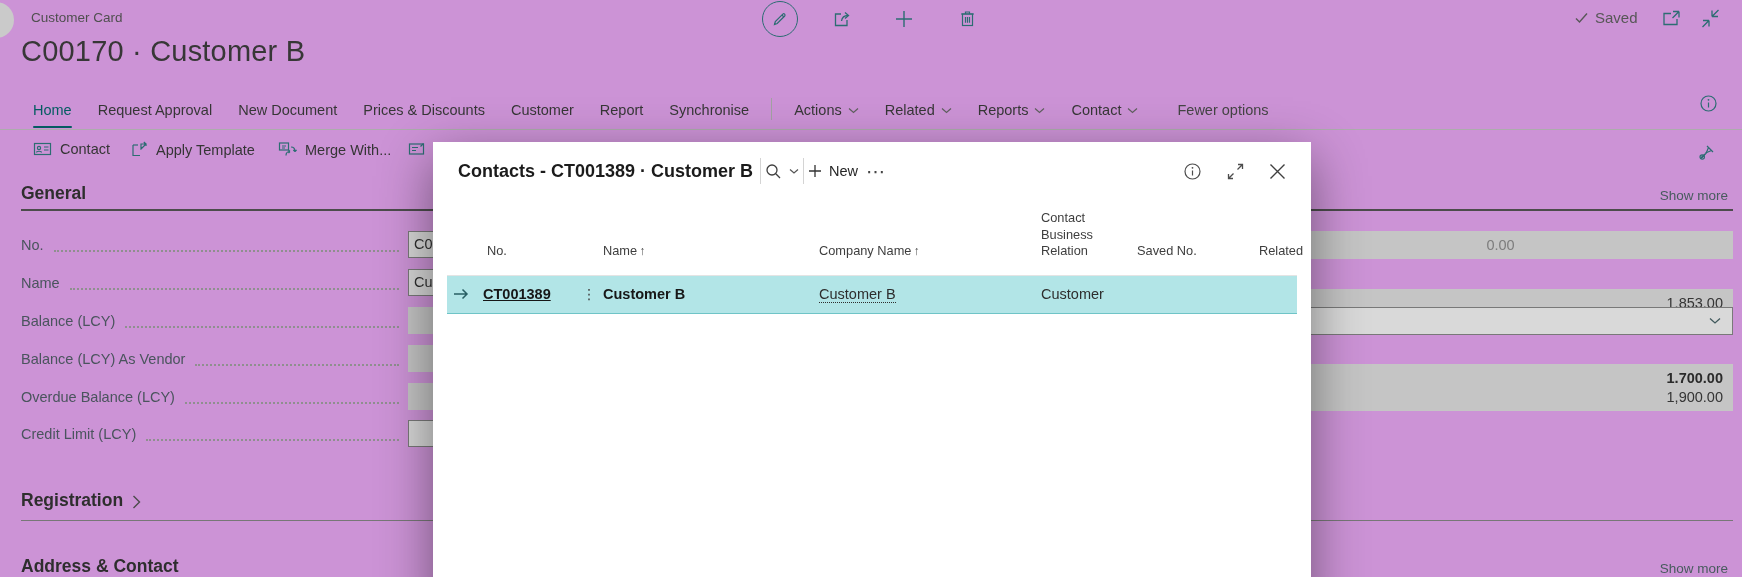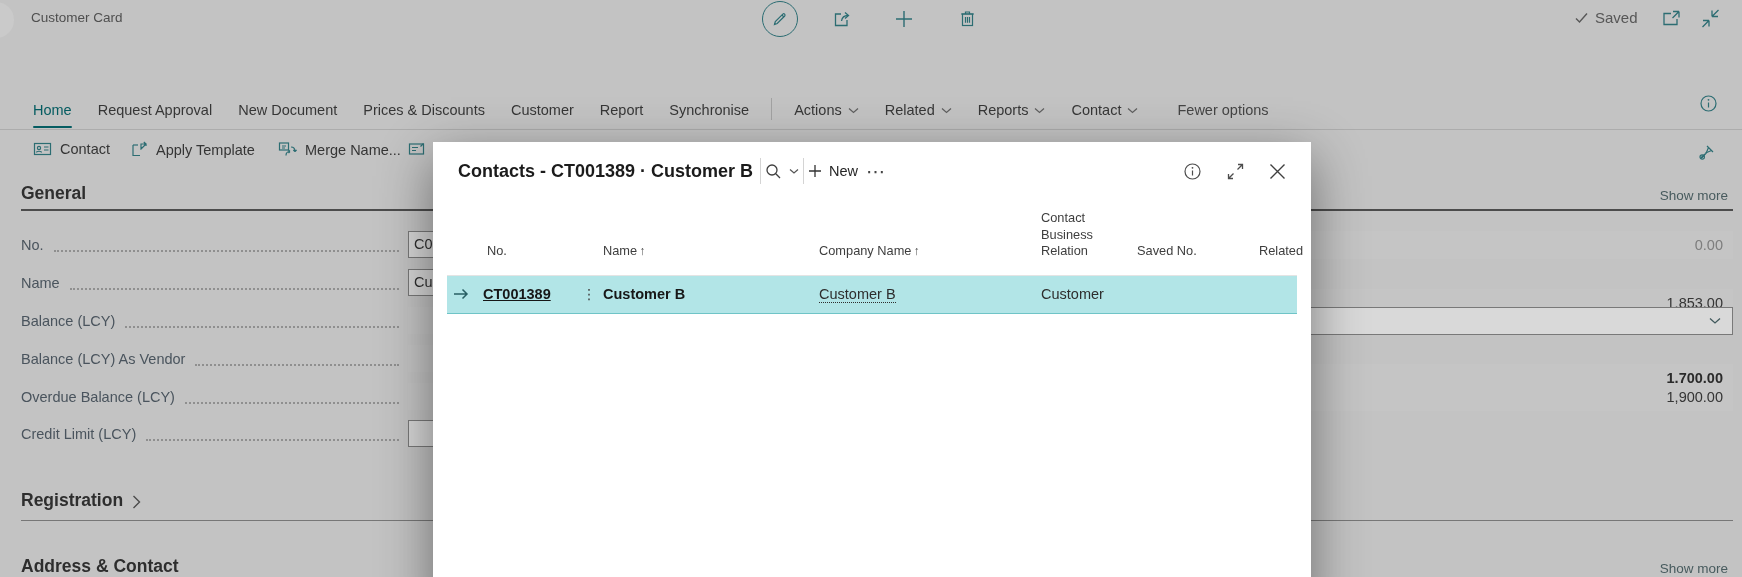--- a/index.html
+++ b/index.html
@@ -1,19 +1,19 @@
 <!DOCTYPE html>
 <html><head>
 <meta charset="utf-8">
 <style>
   * { margin:0; padding:0; box-sizing:border-box; }
   html,body { background:#9e9e9e; }
   .screen {
     position:relative; width:1742px; height:577px; overflow:hidden;
-    background:#e5e5e5; font-family:"Liberation Sans", sans-serif;
+    background:#f0abfc; font-family:"Liberation Sans", sans-serif;
     -webkit-font-smoothing:antialiased;
   }
   svg { display:block; }
 
   
   .back-circle { position:absolute; left:-22px; top:2px; width:36px; height:36px; border-radius:50%; background:#ededed; }
   .app-caption { position:absolute; left:31px; top:10px; font-size:13.5px; color:#595959; }
   .topbar-icon { position:absolute; color:#2f7d84; cursor:pointer; }
   .edit-circle { left:762px; top:1px; width:36px; height:36px; border:1px solid #2f7d84; border-radius:50%;
                  display:flex; align-items:center; justify-content:center; }
@@ -47,21 +47,21 @@
   .field-label-row { position:absolute; left:21px; width:382px; height:28px; display:flex; align-items:center; }
   .field-label { font-size:14.5px; color:#54606b; white-space:nowrap; }
   .leader { flex:1; border-bottom:2px dotted #a6a6a6; align-self:center; margin:12px 4px 0 10px; }
 
   .lbox { position:absolute; left:408px; width:150px; height:27px; font-size:14.5px; line-height:25px; color:#333; }
   .lbox.input { background:#fdfdfd; border:1px solid #8c8c8c; padding:0 5px; }
   .lbox.readonly { background:#e7e7e7; }
 
   .rbox { position:absolute; left:1278px; width:455px; height:28px; font-size:14.5px; line-height:28px;
           text-align:right; padding-right:10px; background:#e7e7e7; color:#3a3a3a; }
-  .rbox.muted { color:#919191; }
+  .rbox.muted { color:#919191;text-align:center; }
   .rbox.bold { font-weight:bold; color:#2e2e2e; }
   .rbox.dropdown { background:#fff; border:1px solid #8c8c8c; line-height:26px; cursor:pointer; }
   .rbox.dropdown .dd-chev { position:absolute; right:11px; top:9px; color:#49666a; }
 
   .reg-row { position:absolute; top:490px; left:21px; display:flex; align-items:center; gap:9px; cursor:pointer; }
   .reg-chev { color:#555; margin-top:2px; }
 
   
   .overlay { position:absolute; inset:0; background:rgba(28,28,28,0.17); z-index:40; }
   .dialog { position:absolute; left:433px; top:142px; width:878px; height:470px; background:#fff; z-index:50;
@@ -151,20 +151,21 @@
   </div>
   <div class="topbar-icon" style="left:1700px; top:9px;">
     <span>
       <svg width="21" height="19" viewBox="0 0 21 19" fill="none" stroke="currentColor" stroke-width="1.3">
         <path d="M12 7.5 H18 M12 7.5 V1.5 M12 7.5 L18.5 1"></path>
           <path d="M9 11.5 H3 M9 11.5 V17.5 M9 11.5 L2.5 18"></path>
       </svg>
     </span>
   </div>
 
+  <div class="page-title">C00170 · Customer B</div>
 
   <div class="menubar">
     <div class="menu-item active">
         <span>Home</span>
       </div>
     <div class="menu-item">
         <span>Request Approval</span>
       </div>
     <div class="menu-item">
         <span>New Document</span>
@@ -253,21 +254,21 @@
   </div>
   <div class="toolbar-item" style="left:278px;">
     <span class="ticon">
       <svg width="19" height="17" viewBox="0 0 19 17" fill="none" stroke="currentColor" stroke-width="1.2">
         <rect x="1.5" y="2" width="9" height="7"></rect>
           <path d="M4 5 H8 M4 7 H7"></path>
           <path d="M13 6 C16 6 17 8 17 10.5 M17 10.5 L15.3 9 M17 10.5 L18.6 9"></path>
           <path d="M8 14.5 C8 12 9.5 10.5 12 10.5 M12 10.5 L10.5 9 M12 10.5 L10.5 12"></path>
       </svg>
     </span>
-    <span>Merge Name...</span>
+    <span>Merge With...</span>
   </div>
   <div class="toolbar-item" style="left:408px;">
     <span class="ticon">
       <svg width="18" height="16" viewBox="0 0 18 16" fill="none" stroke="currentColor" stroke-width="1.2">
         <rect x="1.5" y="3" width="14" height="10"></rect>
           <path d="M4 6.5 H10 M4 9.5 H8"></path>
           <path d="M12.5 5.5 L15.5 2.5"></path>
       </svg>
     </span>
     <span>S</span>

